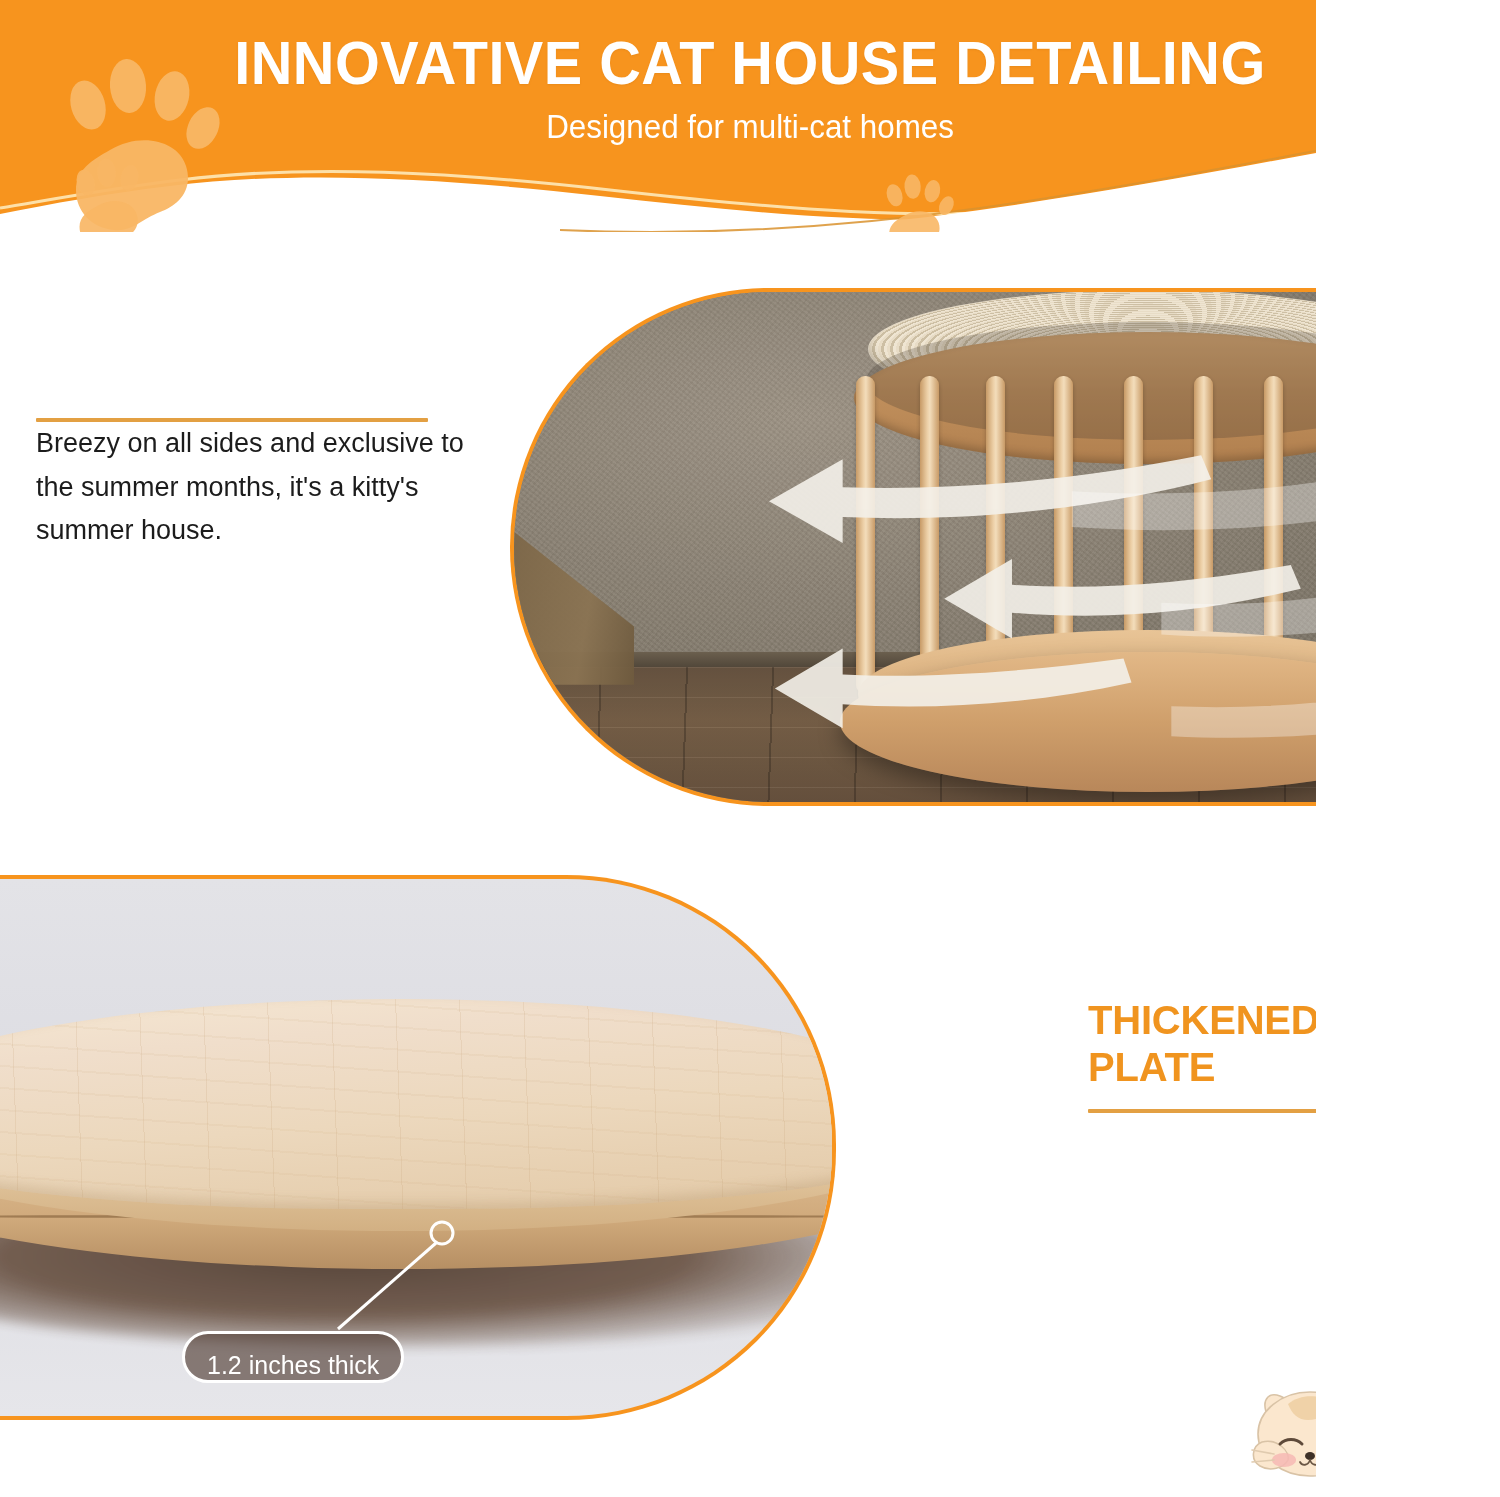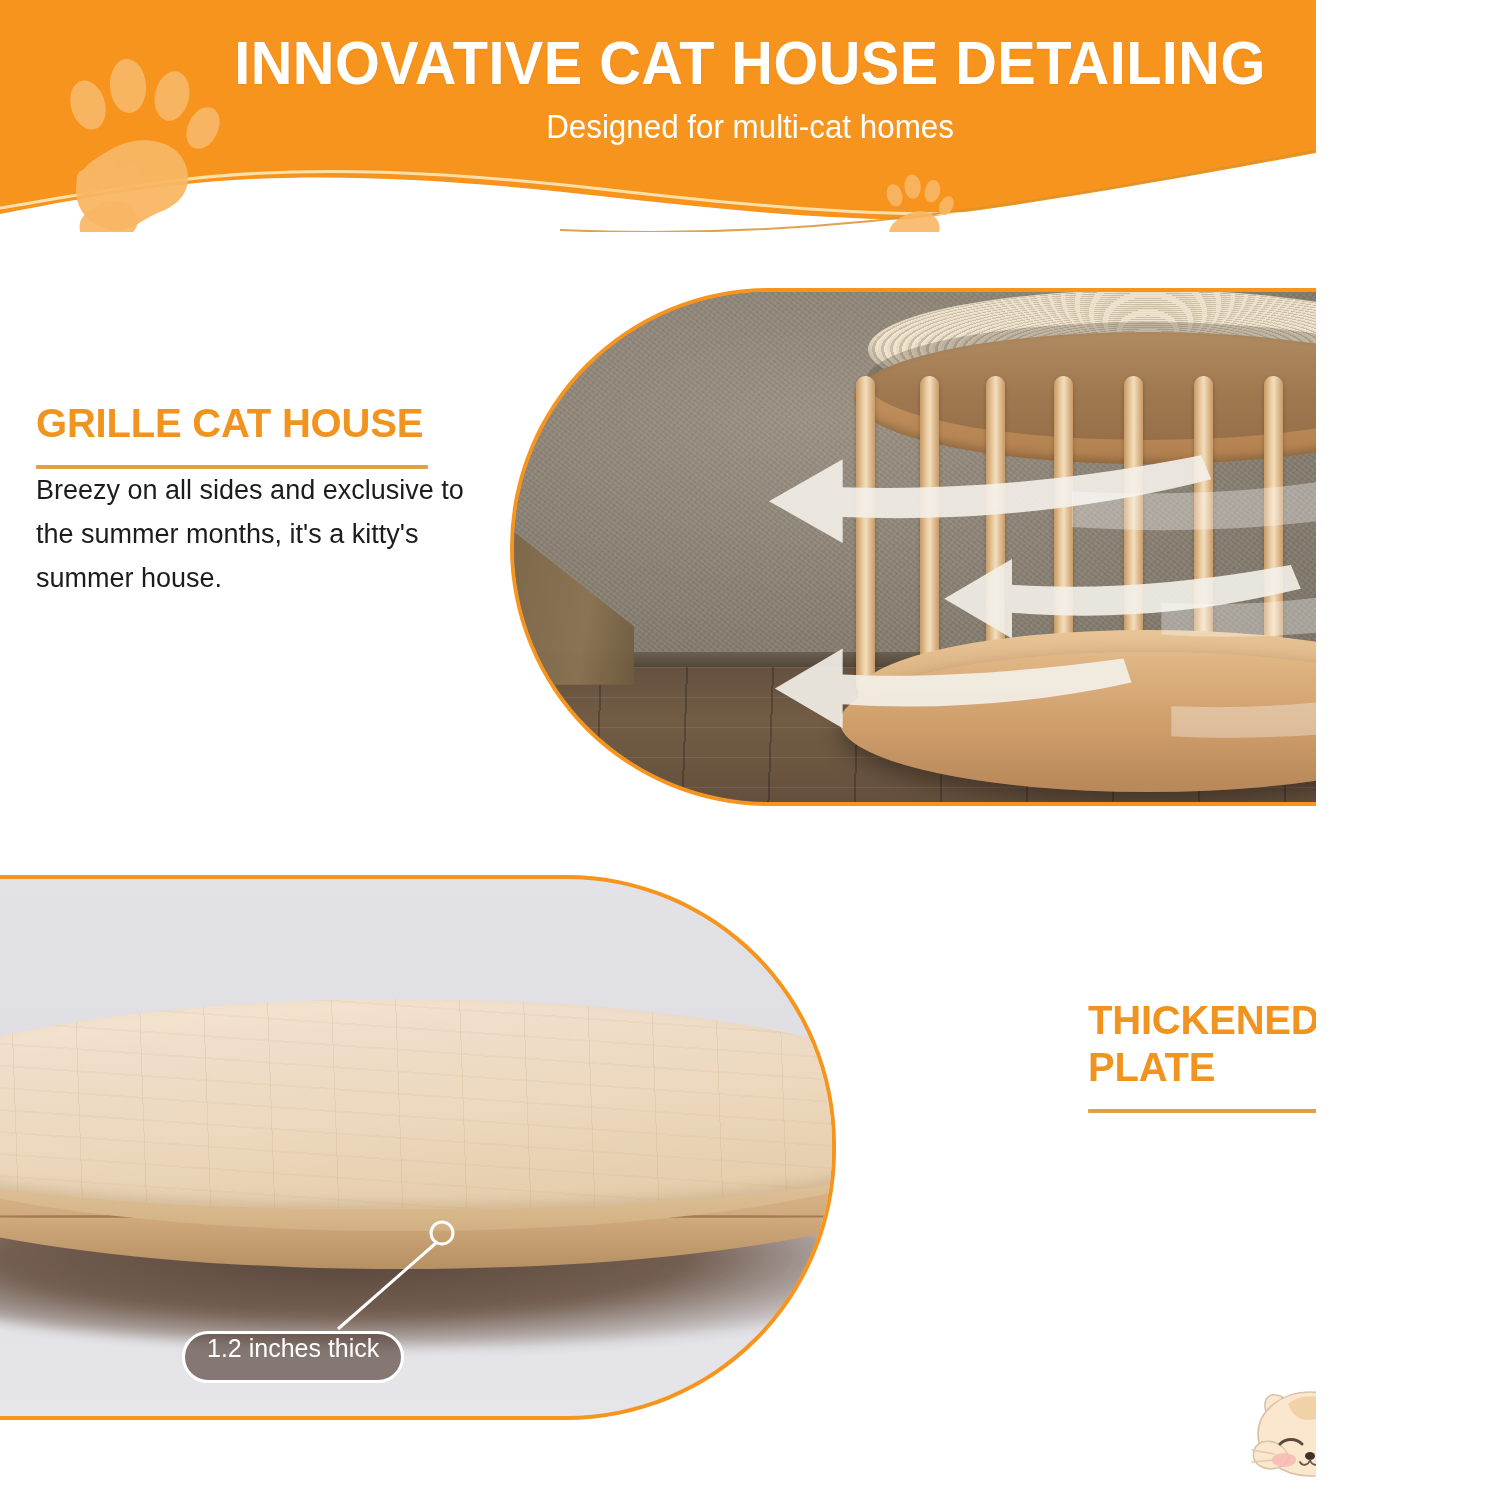--- a/index.html
+++ b/index.html
@@ -355,21 +355,21 @@
     overflow: visible;
   }
   .callout-pill {
     position: absolute;
     left: 186px;
     top: 452px;
     min-width: 196px;
     height: 52px;
     padding: 0 22px;
     display: flex;
-    align-items: flex-start;
+    align-items: flex-end;
     justify-content: center;
     border: 3px solid #ffffff;
     border-radius: 26px;
     background: rgba(74,54,44,0.62);
     color: #ffffff;
     font-size: 25px;
     font-weight: 400;
     white-space: nowrap;
     box-sizing: border-box;
   }
@@ -465,21 +465,20 @@
 
     <div class="header-text-wrap">
       <h1 class="header-title">INNOVATIVE CAT HOUSE DETAILING</h1>
       <p class="header-sub">Designed for multi-cat homes</p>
     </div>
   </div>
 
   <div class="section-top">
 
     <div class="text-block-left">
-      <h2 class="feat-title">GRILLE CAT HOUSE</h2>
       <div class="feat-rule"></div>
       <p class="feat-body">Breezy on all sides and exclusive to the summer months, it's a kitty's summer house.</p>
     </div>
 
     <div class="panel-top">
       <div class="scene">
         <div class="wall"></div>
         <div class="baseboard"></div>
         <div class="floor"></div>
         <div class="wall-corner"></div>

